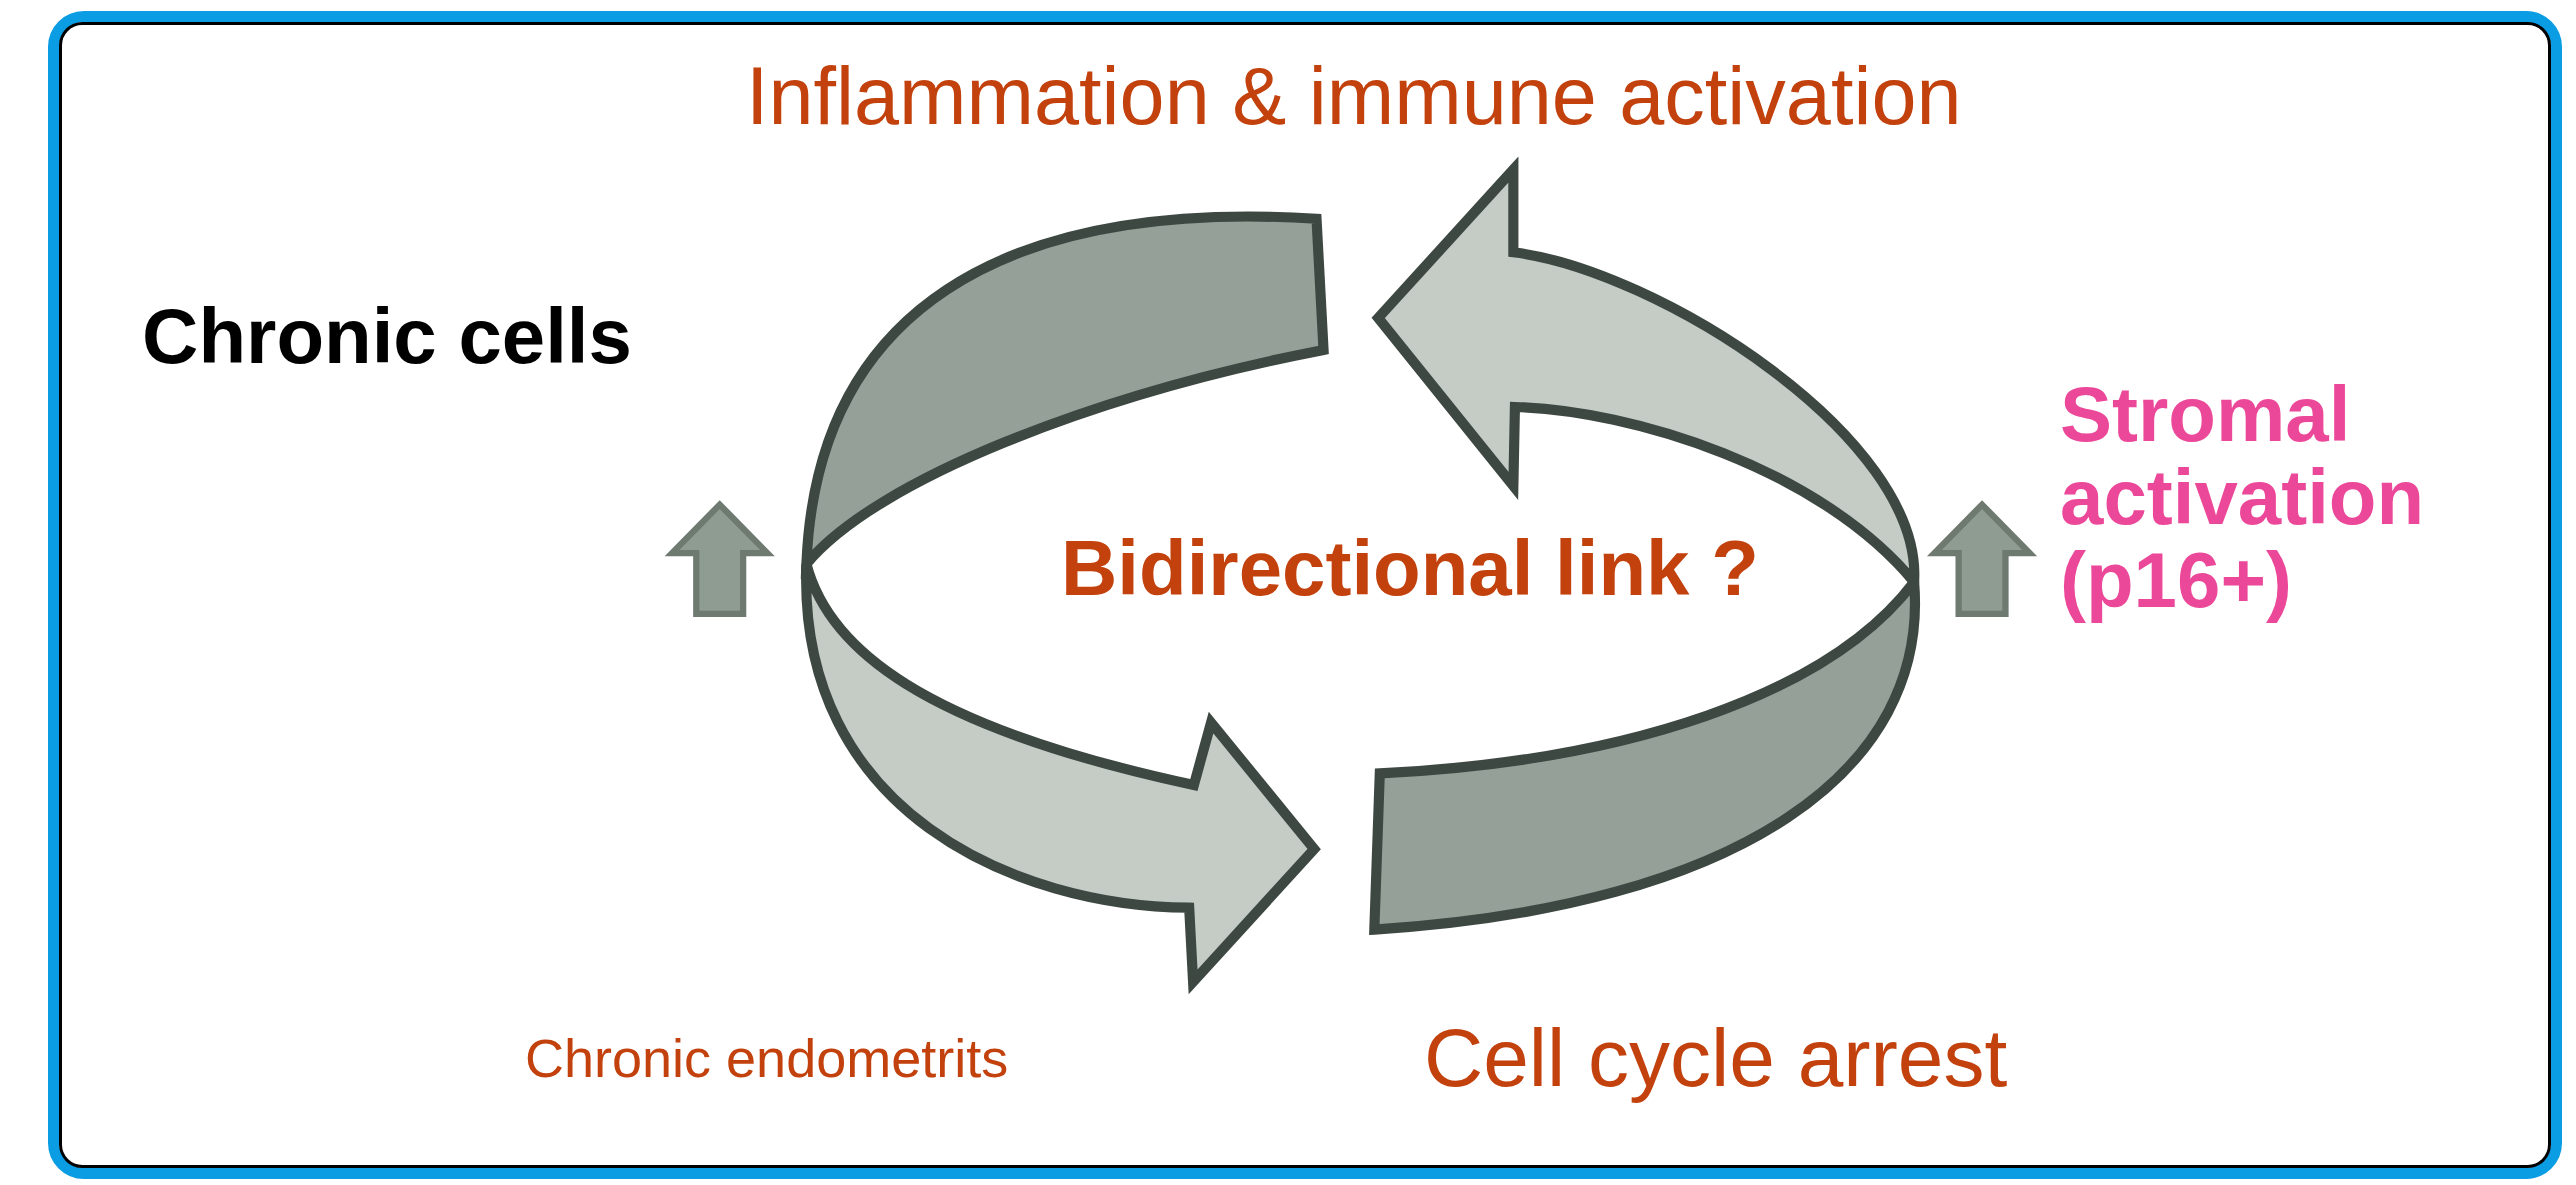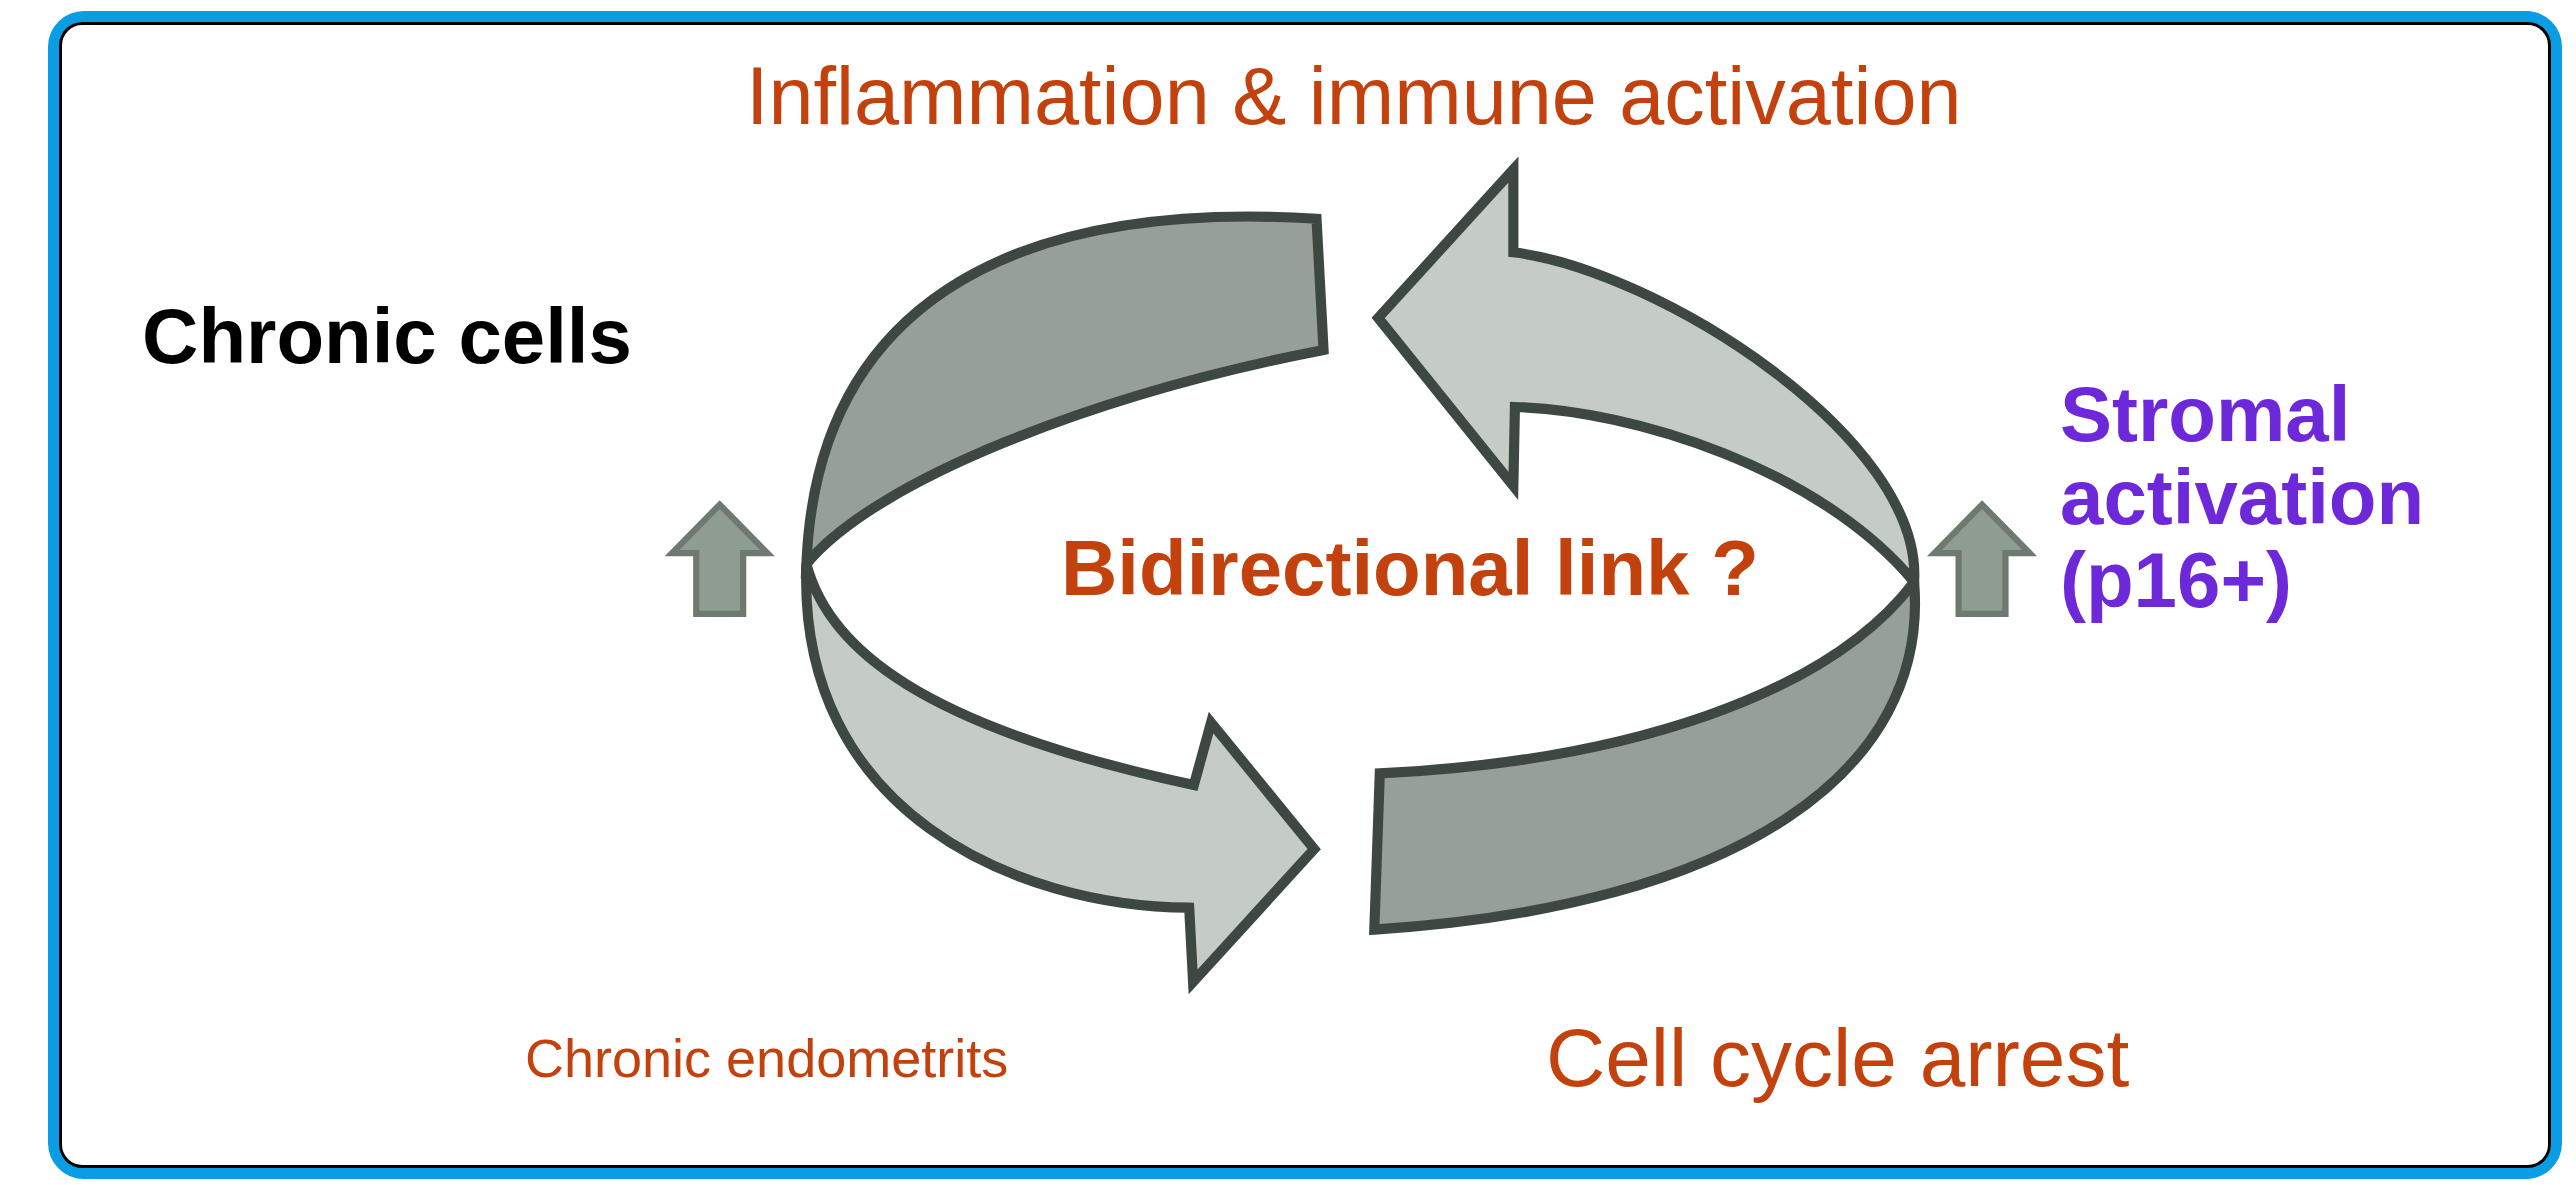--- a/index.html
+++ b/index.html
@@ -38,36 +38,36 @@
     left: 746px; top: 56px;
     font-size: 81px; line-height: 81px;
   }
   .center-label {
     left: 1017px; top: 529px;
     font-size: 78px; line-height: 78px;
     font-weight: bold;
     margin-left: 44px;
   }
   .bottom-left-label  { left: 525px;  top: 1017px; font-size: 54px; line-height: 82px; }
-  .bottom-right-label { left: 1546px; top: 1017px; font-size: 82px; line-height: 82px; }
+  .bottom-right-label { left: 1424px; top: 1017px; font-size: 82px; line-height: 82px; }
   .left-node {
     position: absolute;
     left: 43px; top: 273px; width: 688px;
     text-align: center;
     font-size: 78px; line-height: 127px;
     color: #000000;
     white-space: nowrap;
   }
   .left-node .title { font-weight: bold; }
   .right-node {
     position: absolute;
     left: 2060px; top: 373px;
     font-size: 78px; line-height: 83px;
     font-weight: bold;
-    color: #6d28d9;
+    color: #ec4899;
     white-space: nowrap;
   }
   .b { font-weight: bold; }
   .sup {
     font-size: 0.62em;
     position: relative;
     top: -0.38em;
   }
   svg.cycle {
     position: absolute;

